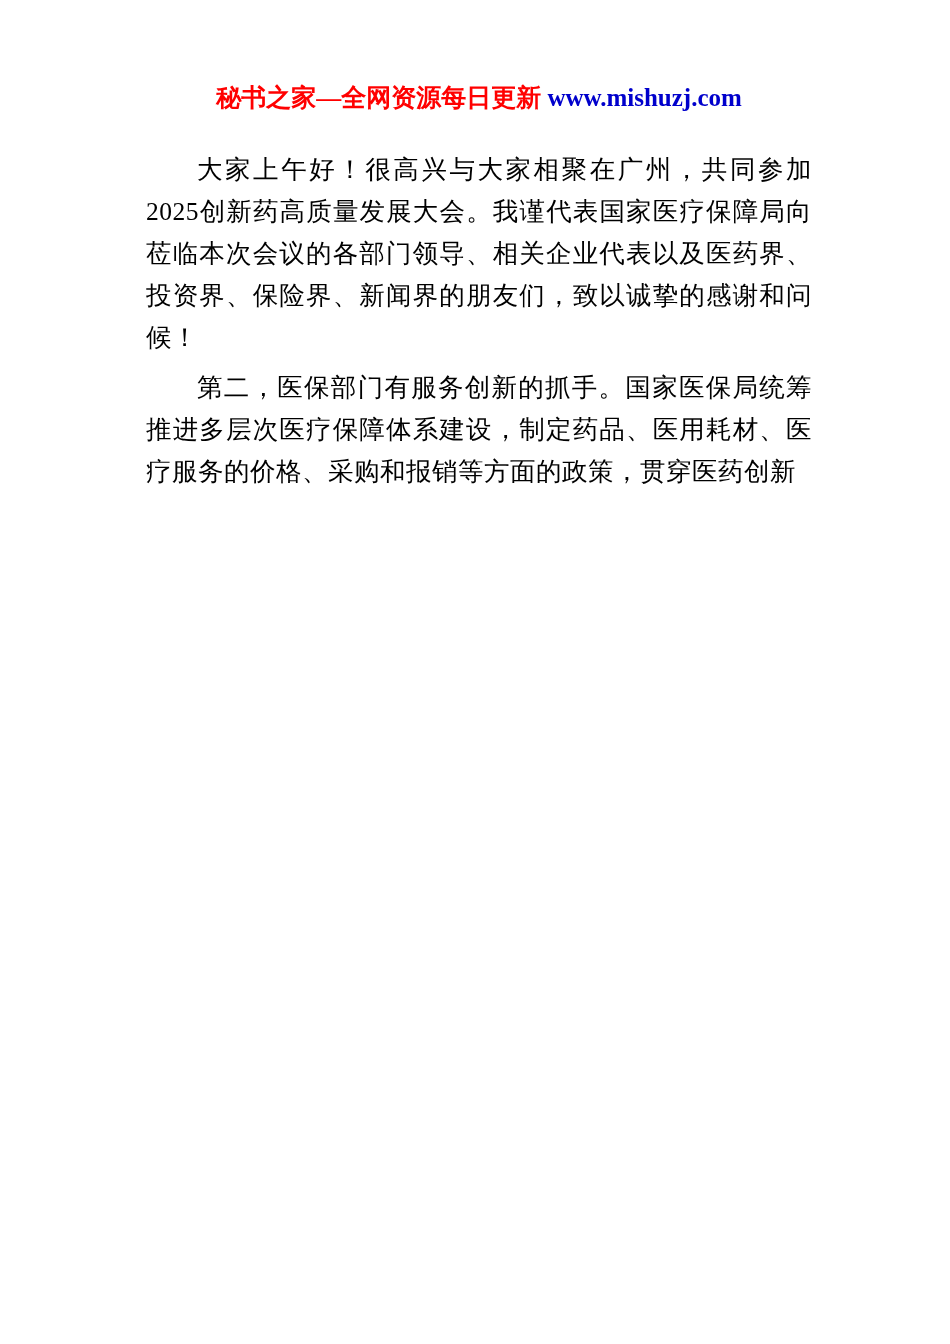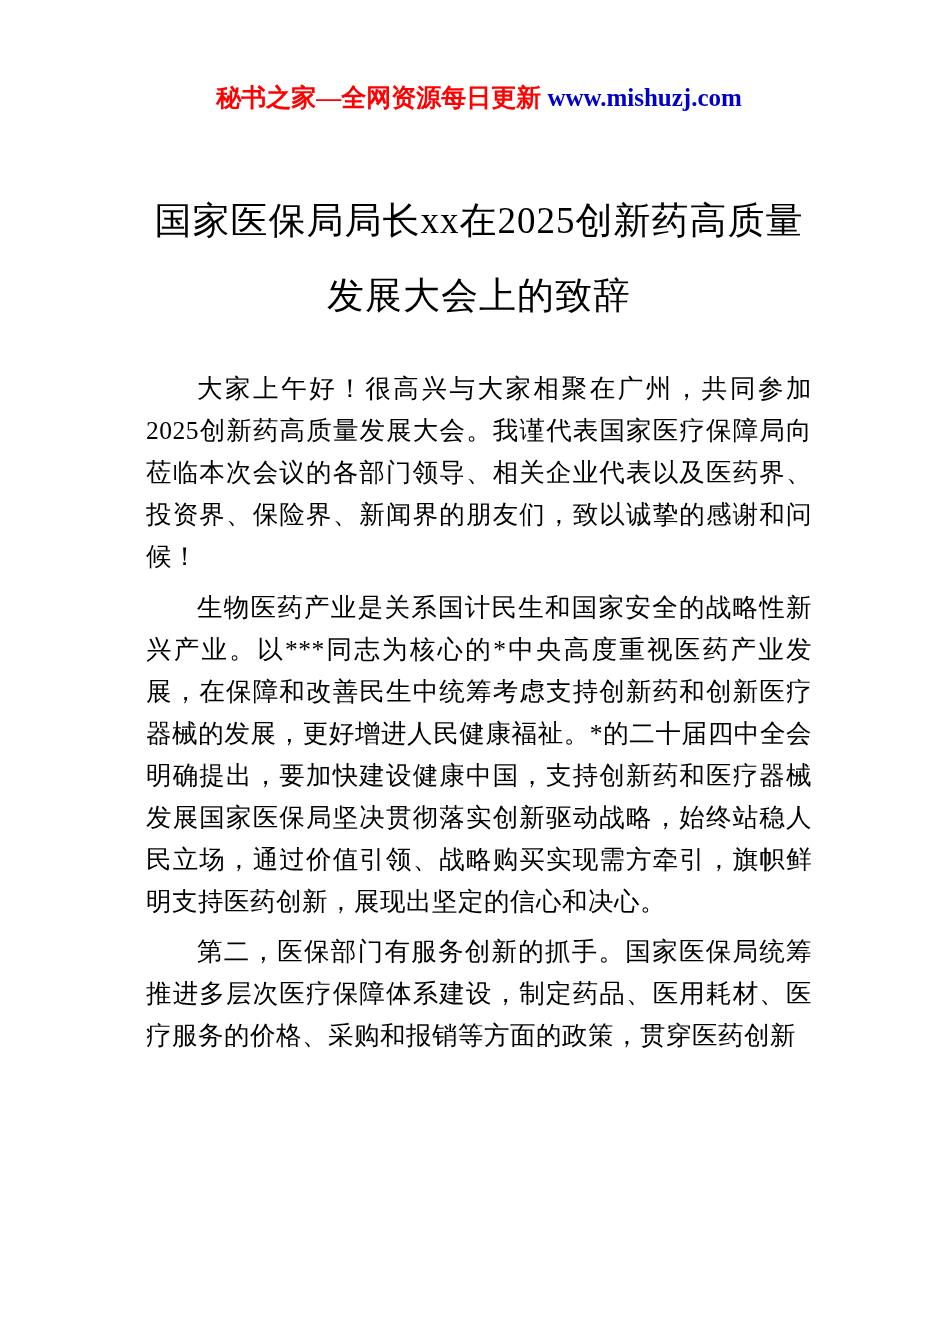--- a/index.html
+++ b/index.html
@@ -65,24 +65,19 @@
 </style>
 </head>
 <body>
 
 <div class="page">
 
   <div class="site-header">
     <span class="brand">秘书之家</span><span class="tagline">—全网资源每日更新 </span><span class="url">www.mishuzj.com</span>
   </div>
 
-  <h1 class="doc-title">
-    <span class="title-line">国家医保局局长xx在2025创新药高质量</span>
-    <span class="title-line">发展大会上的致辞</span>
-  </h1>
 
   <div class="doc-body">
     <p>大家上午好！很高兴与大家相聚在广州，共同参加2025创新药高质量发展大会。我谨代表国家医疗保障局向莅临本次会议的各部门领导、相关企业代表以及医药界、投资界、保险界、新闻界的朋友们，致以诚挚的感谢和问候！</p>
-    <p>生物医药产业是关系国计民生和国家安全的战略性新兴产业。以***同志为核心的*中央高度重视医药产业发展，在保障和改善民生中统筹考虑支持创新药和创新医疗器械的发展，更好增进人民健康福祉。*的二十届四中全会明确提出，要加快建设健康中国，支持创新药和医疗器械发展国家医保局坚决贯彻落实创新驱动战略，始终站稳人民立场，通过价值引领、战略购买实现需方牵引，旗帜鲜明支持医药创新，展现出坚定的信心和决心。</p>
     <p>第二，医保部门有服务创新的抓手。国家医保局统筹推进多层次医疗保障体系建设，制定药品、医用耗材、医疗服务的价格、采购和报销等方面的政策，贯穿医药创新</p>
   </div>
 
 </div>
 
 </body></html>

